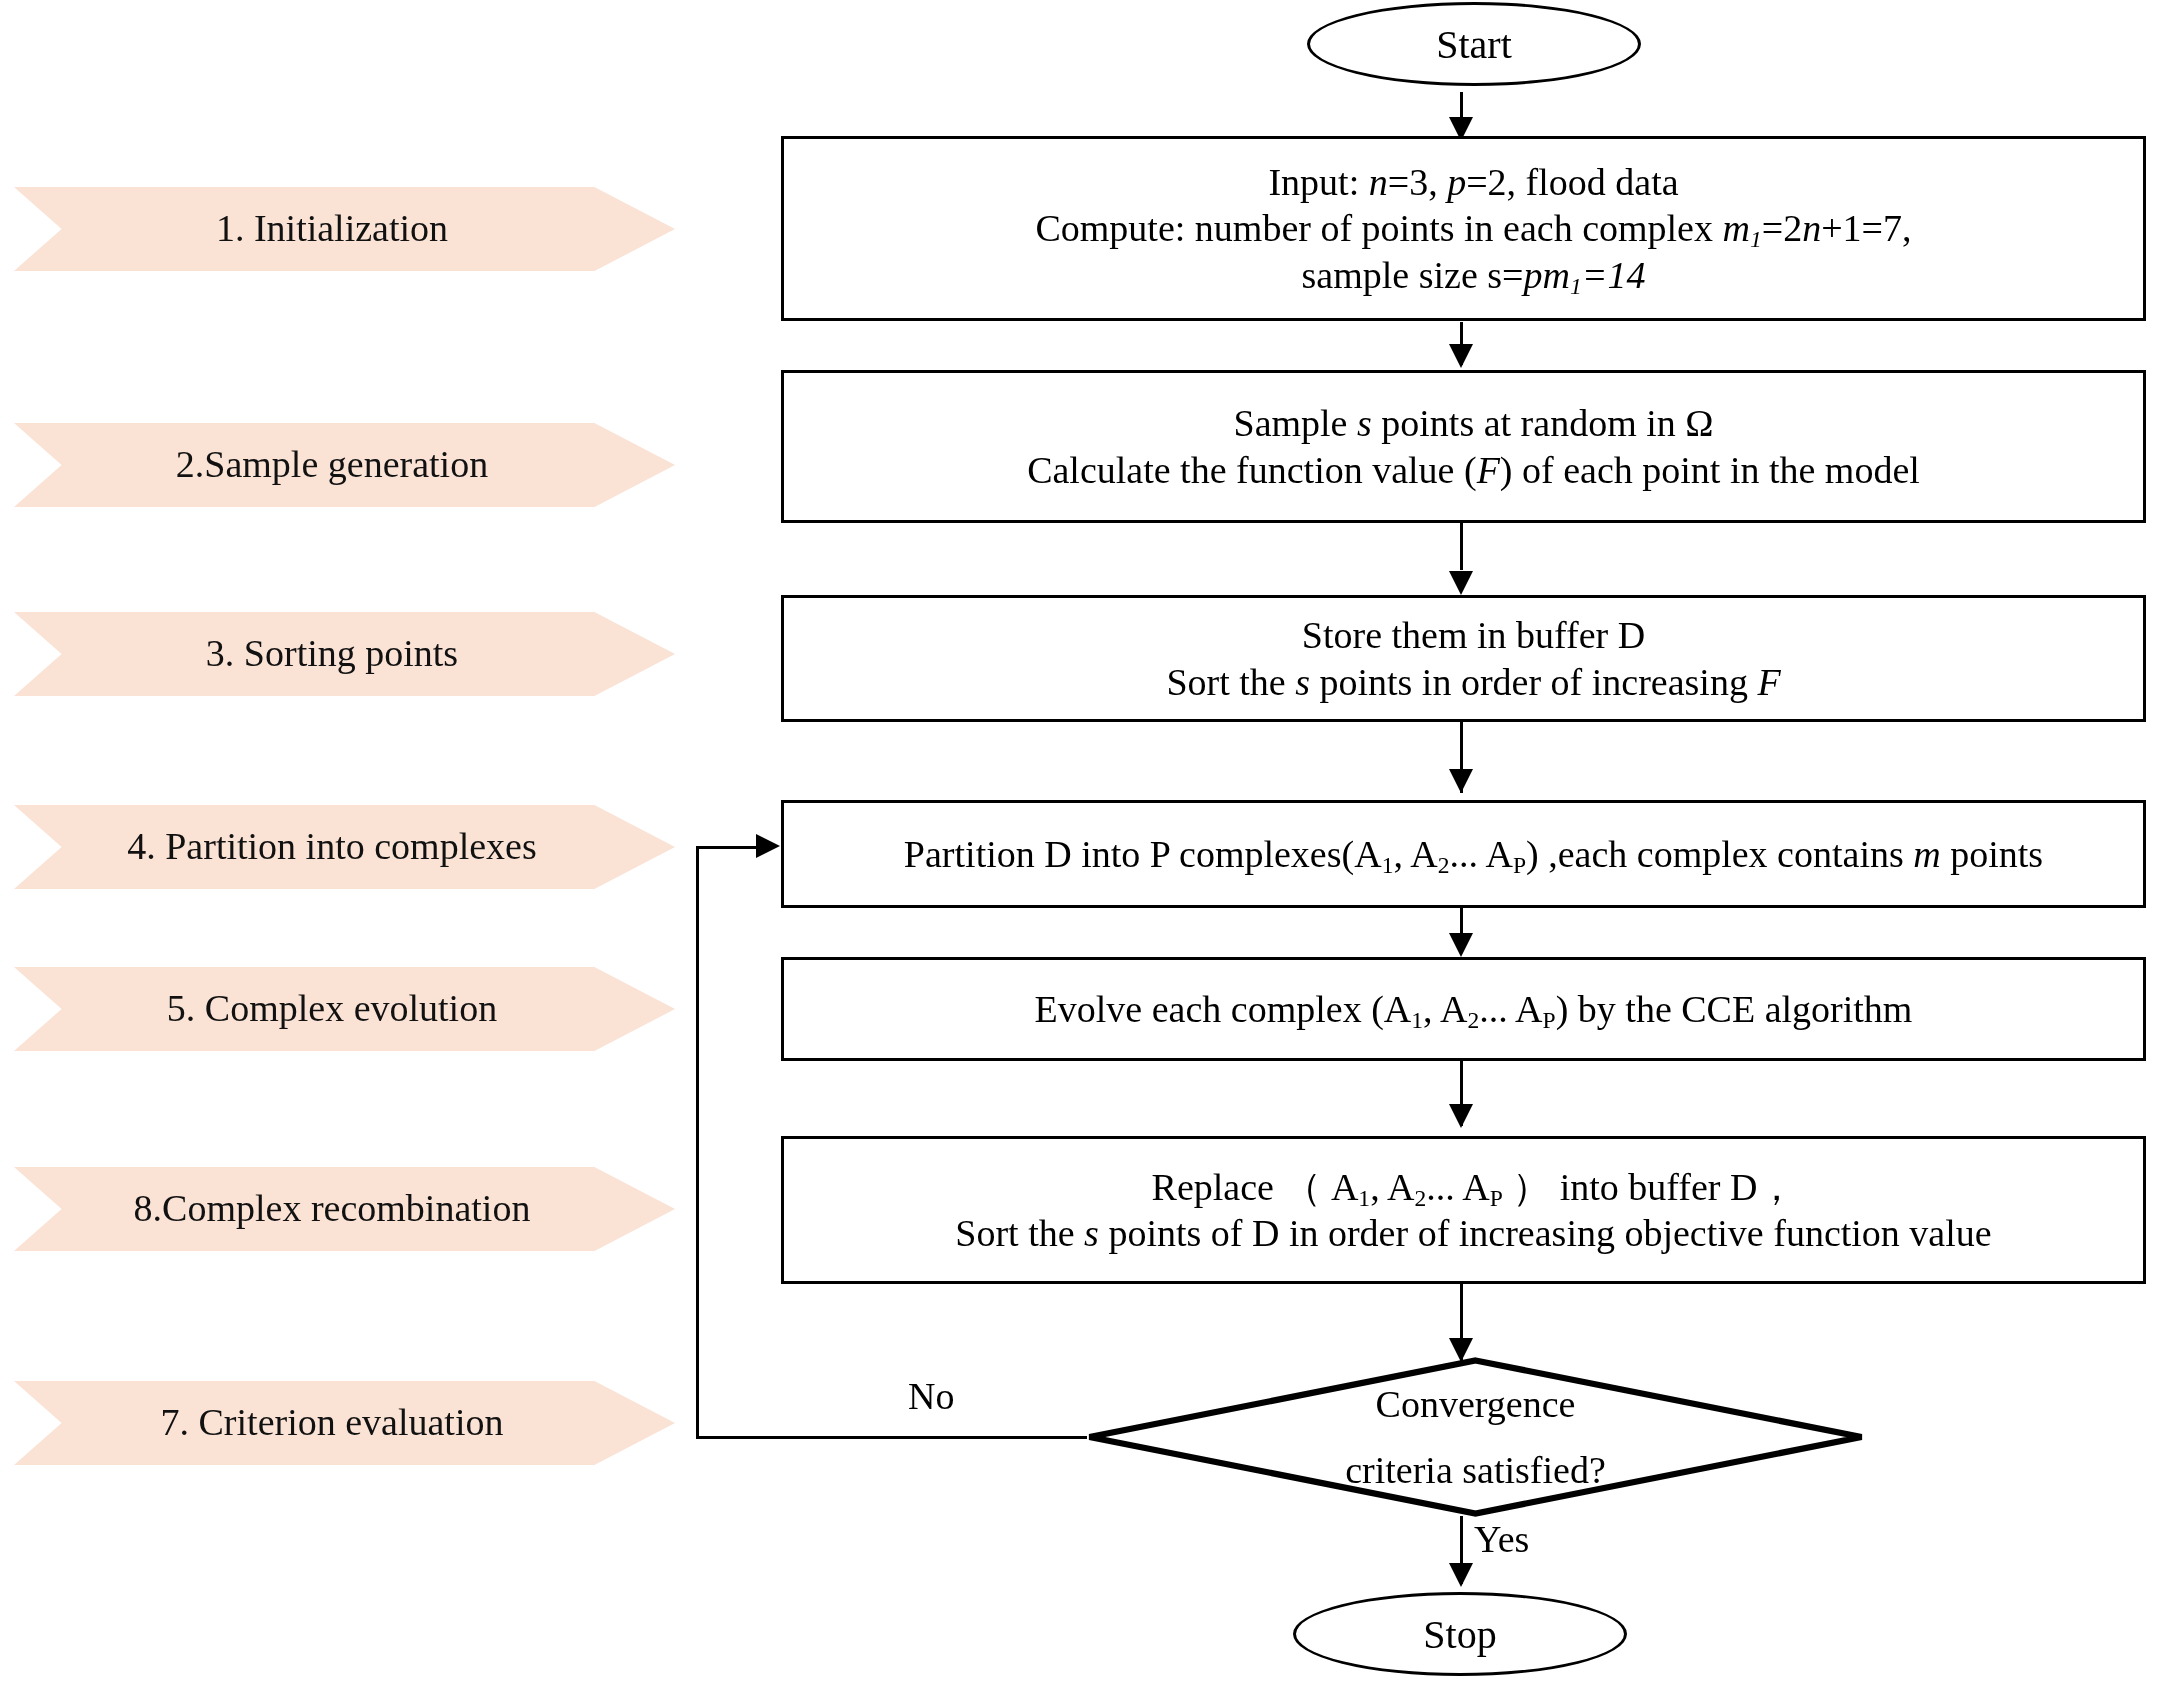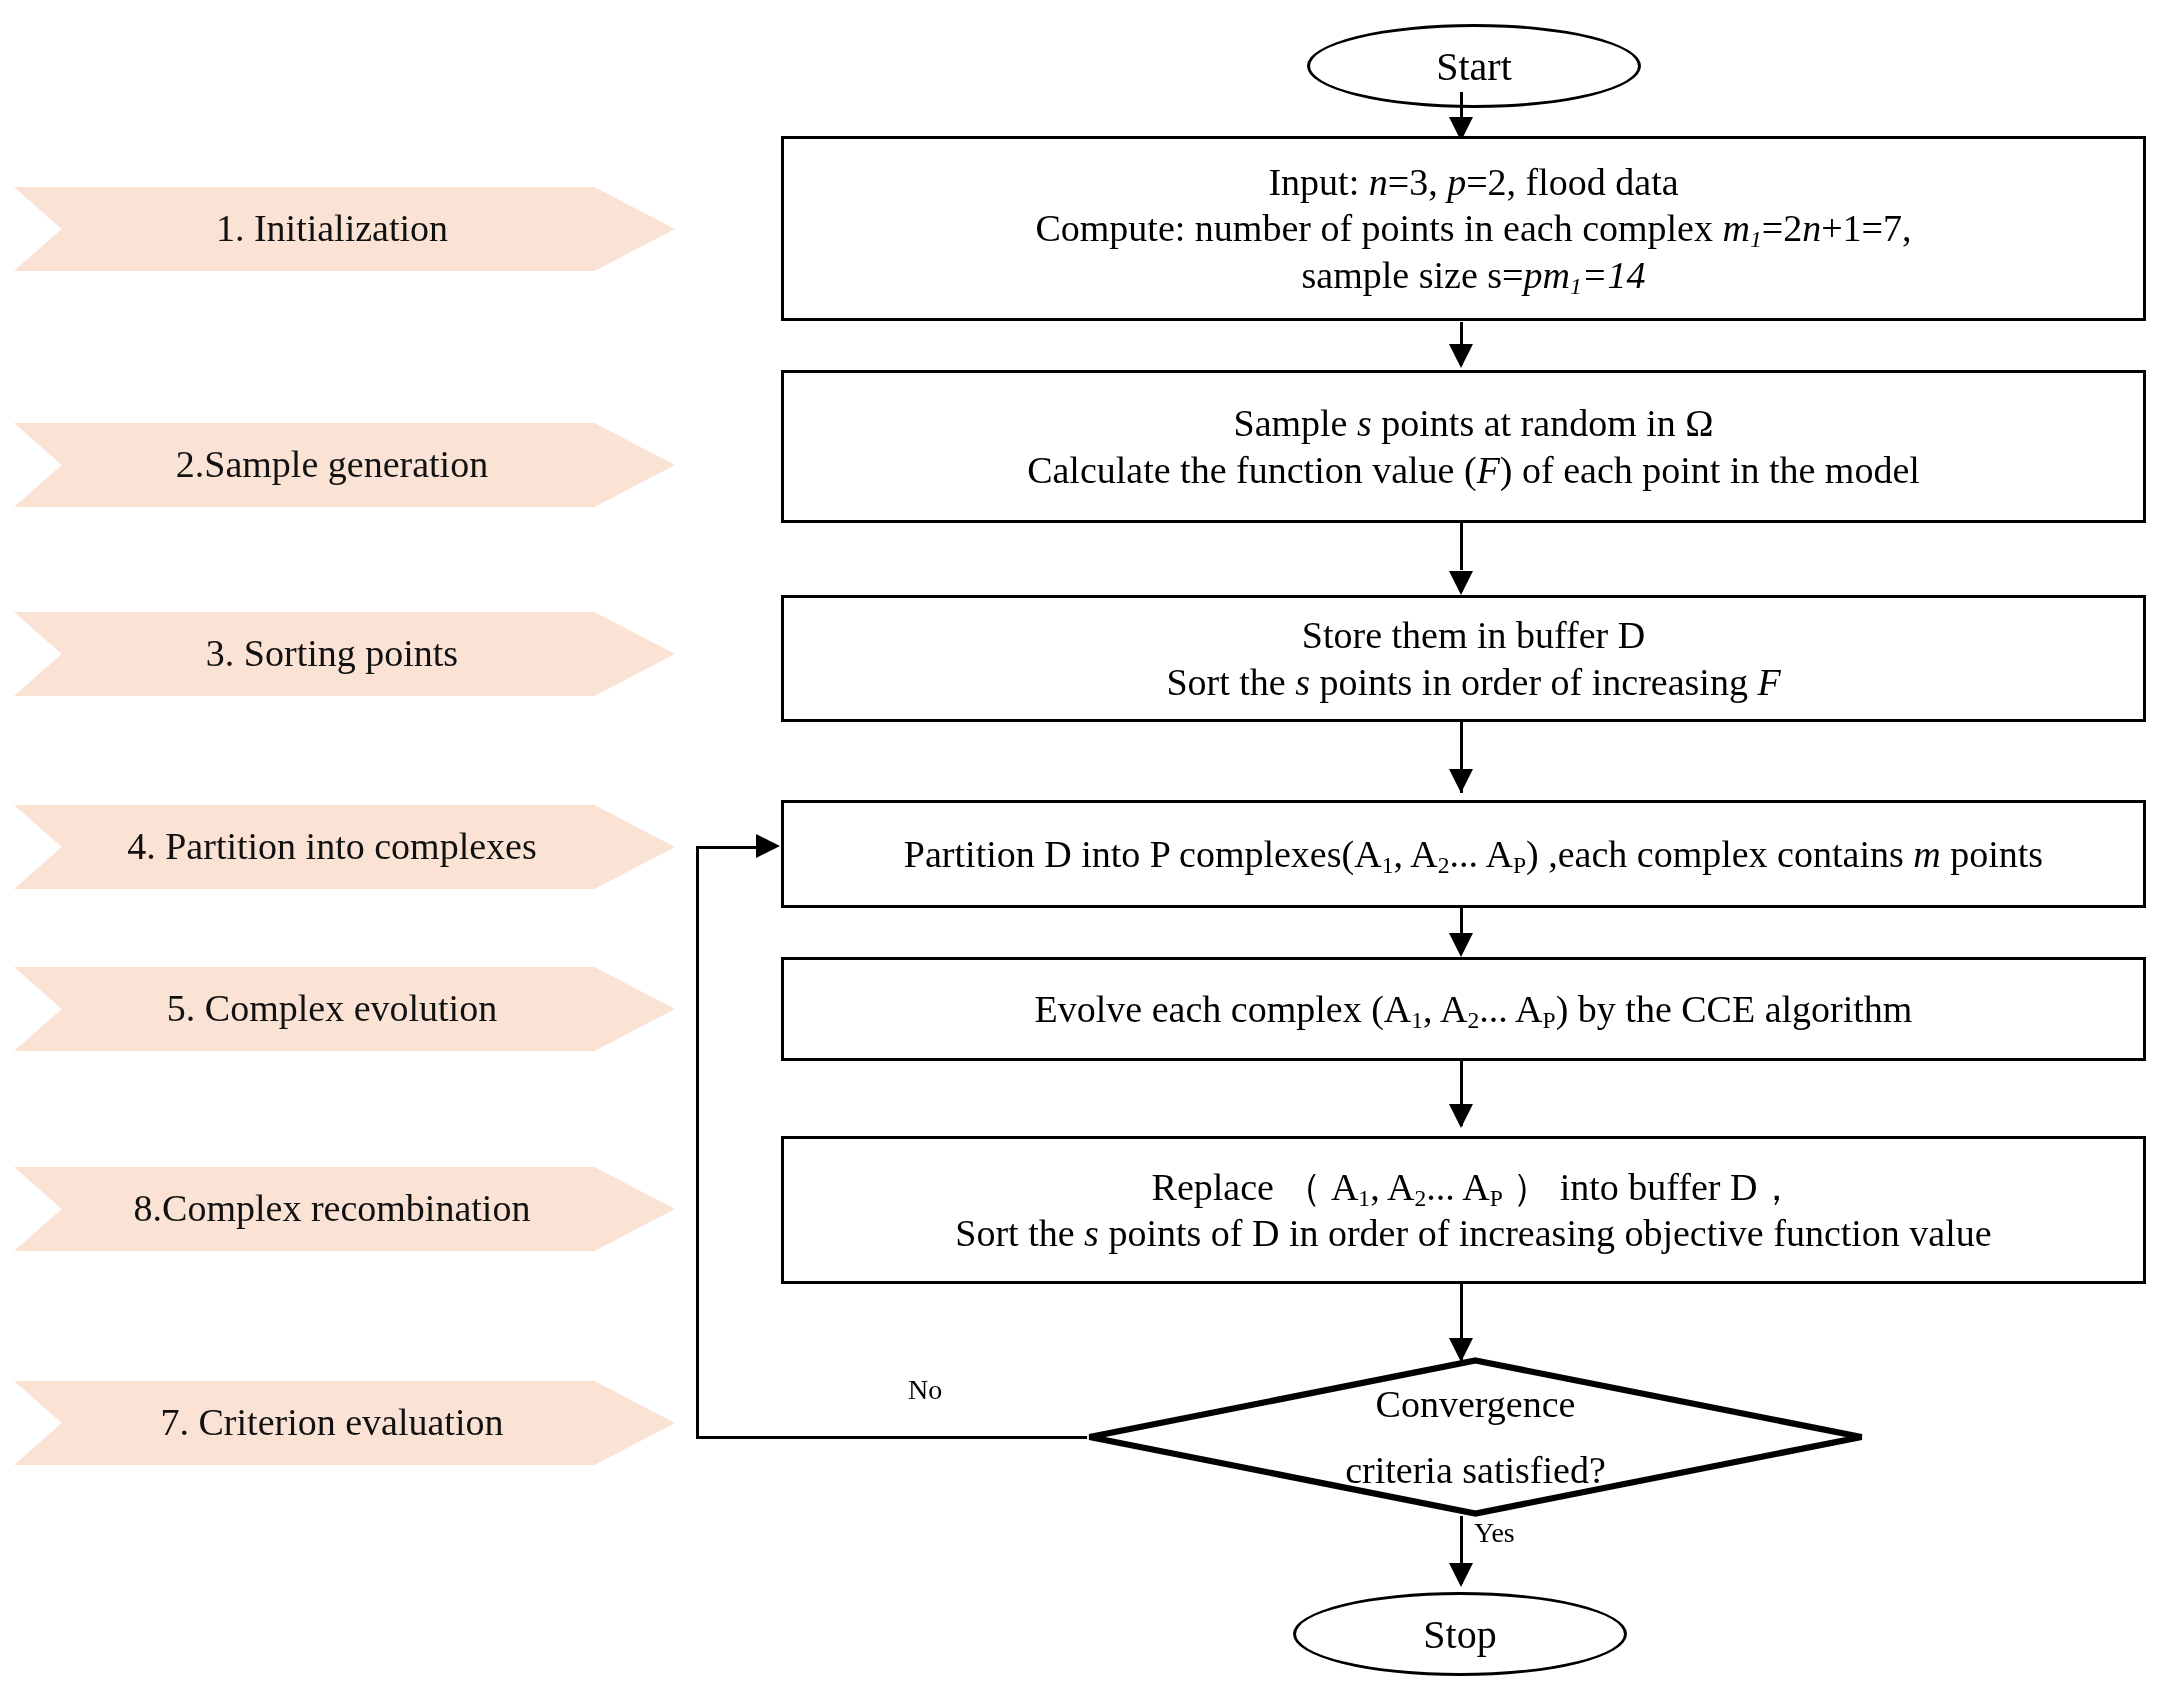--- a/index.html
+++ b/index.html
@@ -36,21 +36,21 @@
 
   
   .vline{position:absolute;width:2.8px;background:#000;}
   .hline{position:absolute;height:2.8px;background:#000;}
   .arrow-down{position:absolute;width:0;height:0;
               border-left:12.5px solid transparent;border-right:12.5px solid transparent;
               border-top:24px solid #000;}
   .arrow-right{position:absolute;width:0;height:0;
                border-top:12.5px solid transparent;border-bottom:12.5px solid transparent;
                border-left:24px solid #000;}
-  .edge-label{position:absolute;font-size:28px;white-space:nowrap;}
+  .edge-label{position:absolute;font-size:38px;white-space:nowrap;}
 </style>
 </head>
 <body>
 
 <div id="canvas">
 
   <div class="banner" style="left:14px;top:187px;width:661px;height:84px;">
     <span class="banner-label">1. Initialization</span>
   </div>
 
@@ -71,21 +71,21 @@
   </div>
 
   <div class="banner" style="left:14px;top:1167px;width:661px;height:84px;">
     <span class="banner-label">8.Complex recombination</span>
   </div>
 
   <div class="banner" style="left:14px;top:1381px;width:661px;height:84px;">
     <span class="banner-label">7. Criterion evaluation</span>
   </div>
 
-  <div class="term" style="left:1307px;top:24px;width:334px;height:84px;">
+  <div class="term" style="left:1307px;top:2px;width:334px;height:84px;">
     <span>Start</span>
   </div>
 
   <div class="vline" style="left:1460px;top:92px;height:43px;"></div>
   <div class="arrow-down" style="left:1449px;top:117px;"></div>
 
   <div class="fbox" style="left:781px;top:136px;width:1365px;height:185px;">
     <div class="fline">
       <span>Input: </span><span class="it">n</span><span>=3, </span><span class="it">p</span><span>=2, flood data</span>
     </div>

